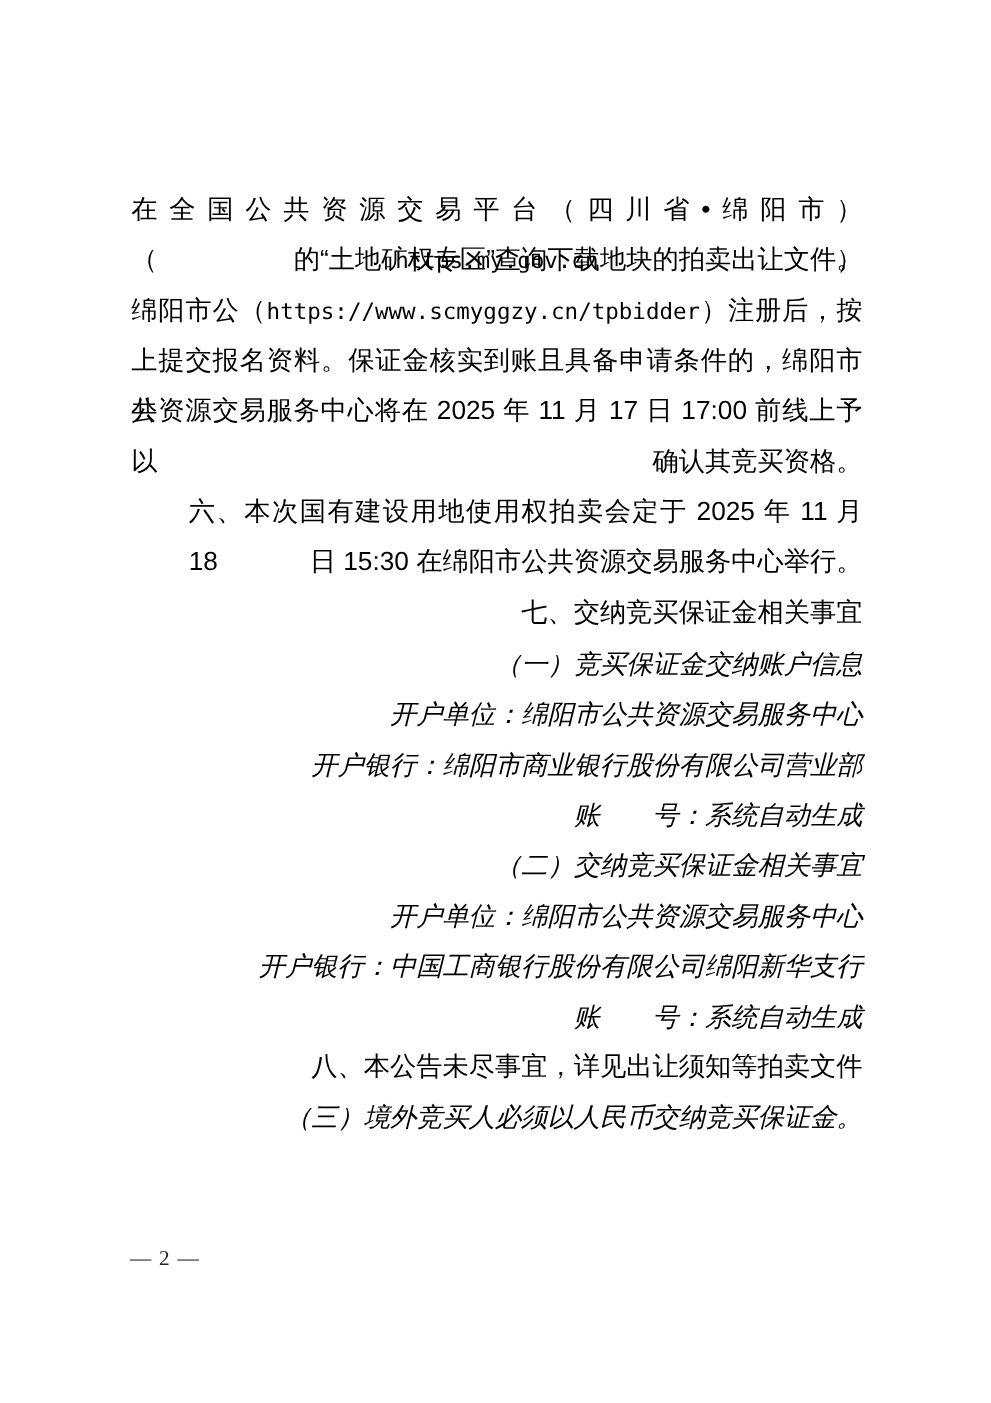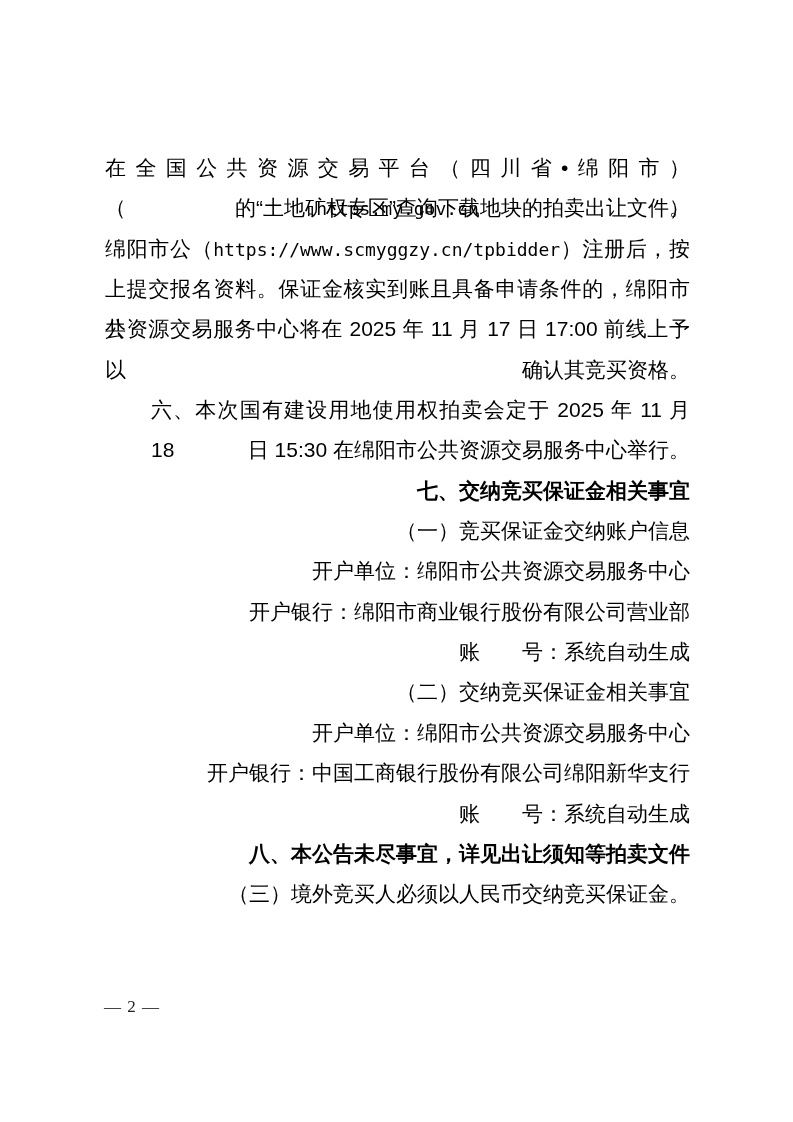--- a/index.html
+++ b/index.html
@@ -30,25 +30,26 @@
     text-align: right;
   }
   .line.just {
     text-align: justify;
     text-align-last: justify;
   }
   .line.indent {
     padding-left: 46px;
   }
   .line.bold {
-    font-weight: 700;
+    font-weight: 400;
   }
   .line.kai {
     font-family: "Liberation Serif", serif;
     font-weight: 400;
+    font-style: italic;
   }
   .mono {
     font-family: "DejaVu Sans Mono", monospace;
     font-size: 18px;
   }
   .page-number {
     position: absolute;
     left: 104px;
     top: 994px;
     font-family: "Liberation Serif", serif;

